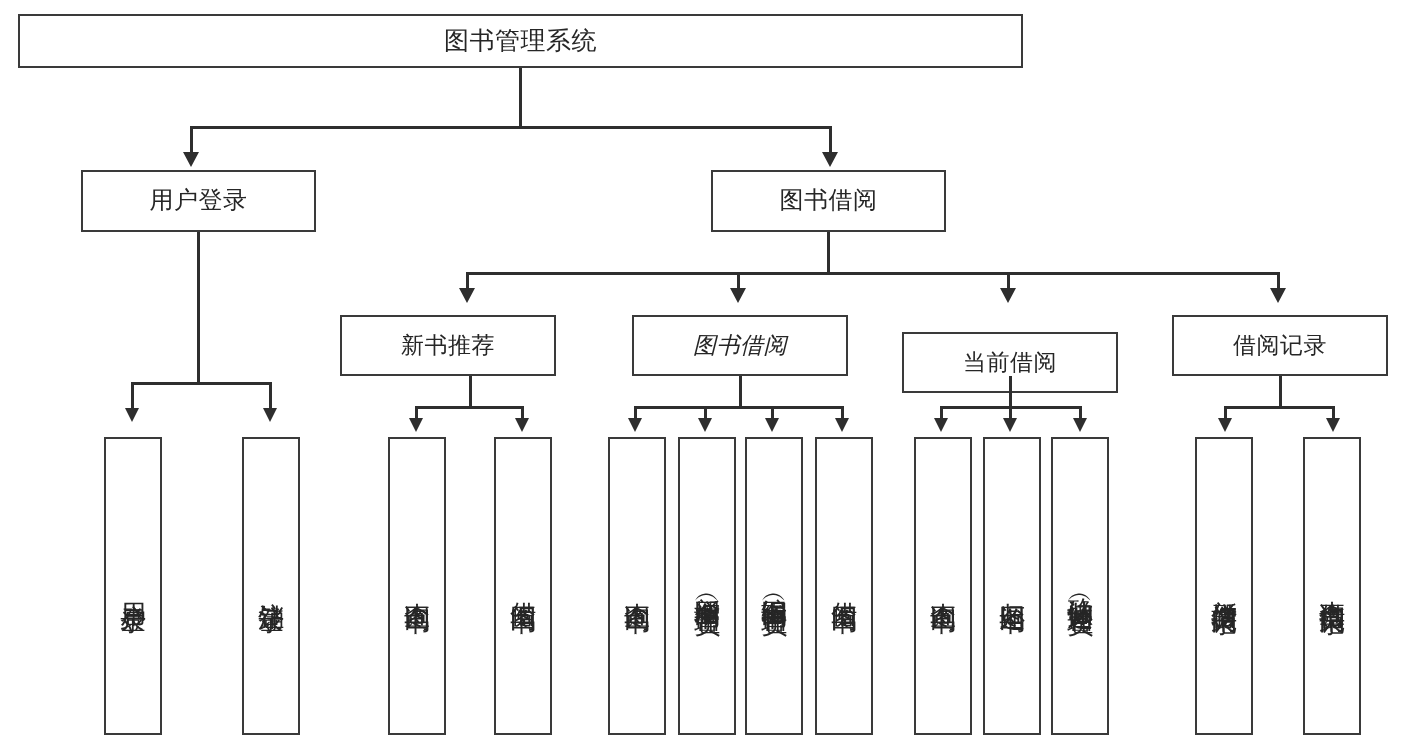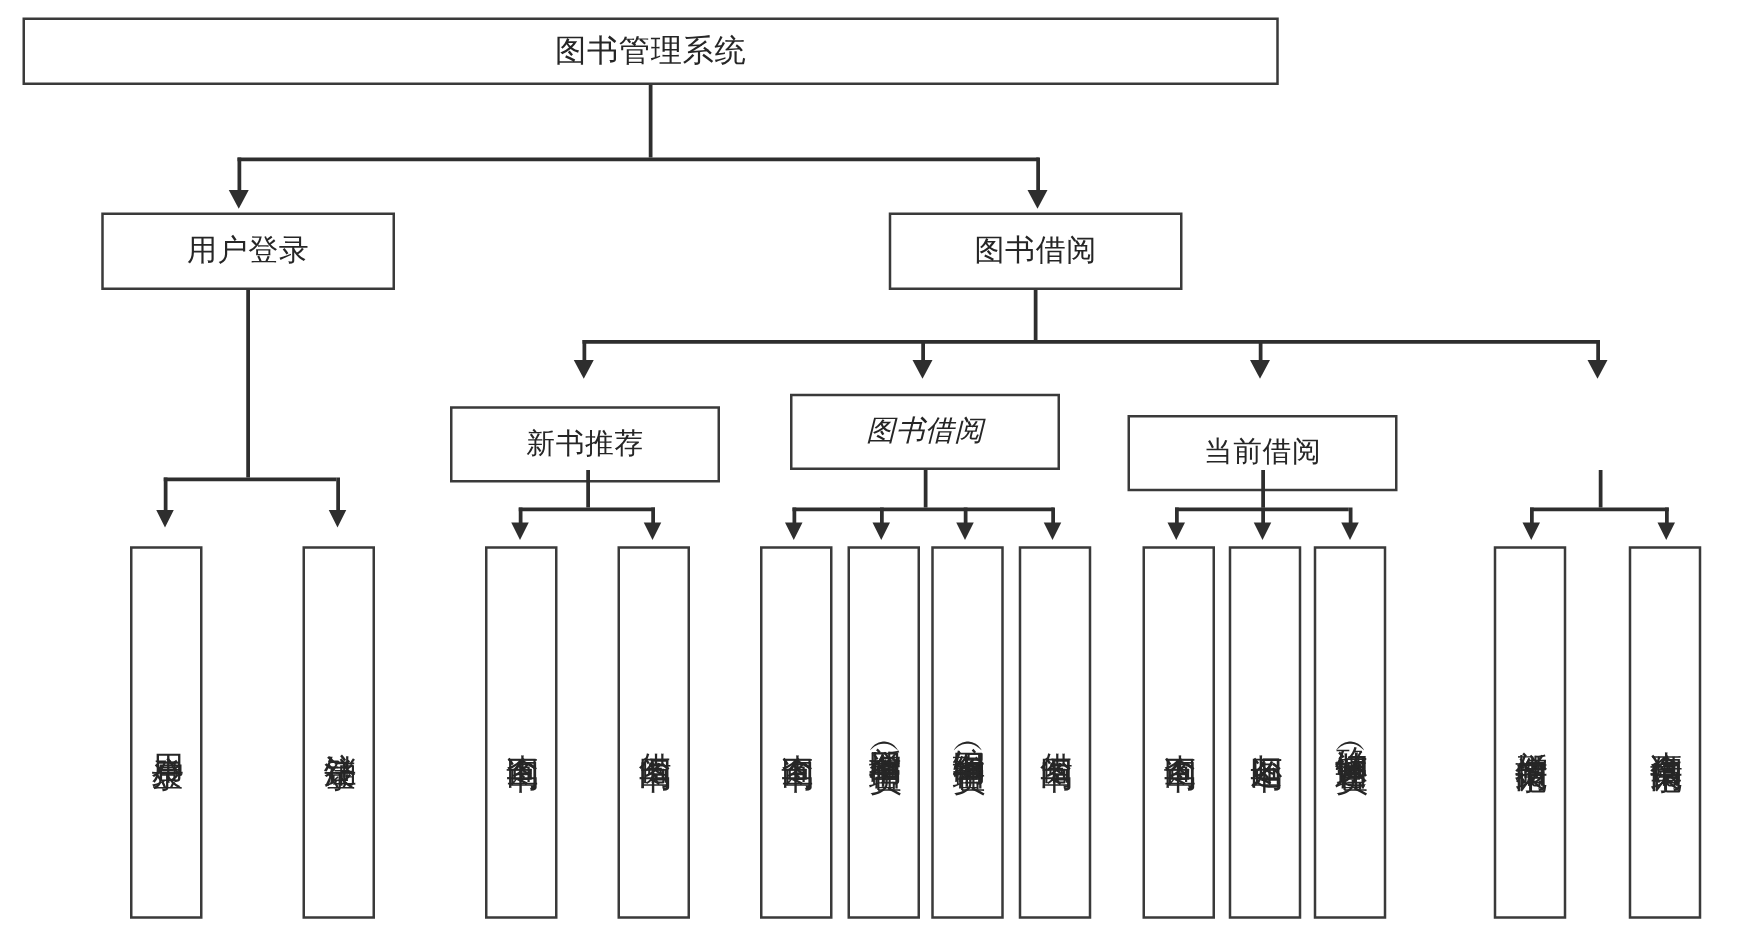--- a/index.html
+++ b/index.html
@@ -120,28 +120,31 @@
   <div class="ln hline" style="left:466px;top:272px;width:813px;"></div>
   <div class="ln vline" style="left:466px;top:272px;height:18px;"></div>
   <div class="arrow" style="left:459px;top:288px;"></div>
   <div class="ln vline" style="left:737px;top:272px;height:18px;"></div>
   <div class="arrow" style="left:730px;top:288px;"></div>
   <div class="ln vline" style="left:1007px;top:272px;height:18px;"></div>
   <div class="arrow" style="left:1000px;top:288px;"></div>
   <div class="ln vline" style="left:1277px;top:272px;height:18px;"></div>
   <div class="arrow" style="left:1270px;top:288px;"></div>
 
-  <div class="node l3" style="left:360px;top:315px;width:216px;height:61px;margin-top:10px;">
+  <div class="node l3" style="left:340px;top:315px;width:216px;height:61px;">
     <span class="label">新书推荐</span>
   </div>
   <div class="node l3" style="left:632px;top:315px;width:216px;height:61px;font-style:italic;">
     <span class="label">图书借阅</span>
   </div>
   <div class="node l3" style="left:902px;top:332px;width:216px;height:61px;">
     <span class="label">当前借阅</span>
+  </div>
+  <div class="node l3" style="left:1172px;top:315px;width:216px;height:61px;">
+    <span class="label">借阅记录</span>
   </div>
 
   <div class="ln vline" style="left:469px;top:376px;height:30px;"></div>
   <div class="ln hline" style="left:415px;top:406px;width:109px;"></div>
   <div class="ln vline" style="left:415px;top:406px;height:14px;"></div>
   <div class="arrow sm" style="left:409px;top:418px;"></div>
   <div class="ln vline" style="left:521px;top:406px;height:14px;"></div>
   <div class="arrow sm" style="left:515px;top:418px;"></div>
 
   <div class="ln vline" style="left:739px;top:376px;height:30px;"></div>

